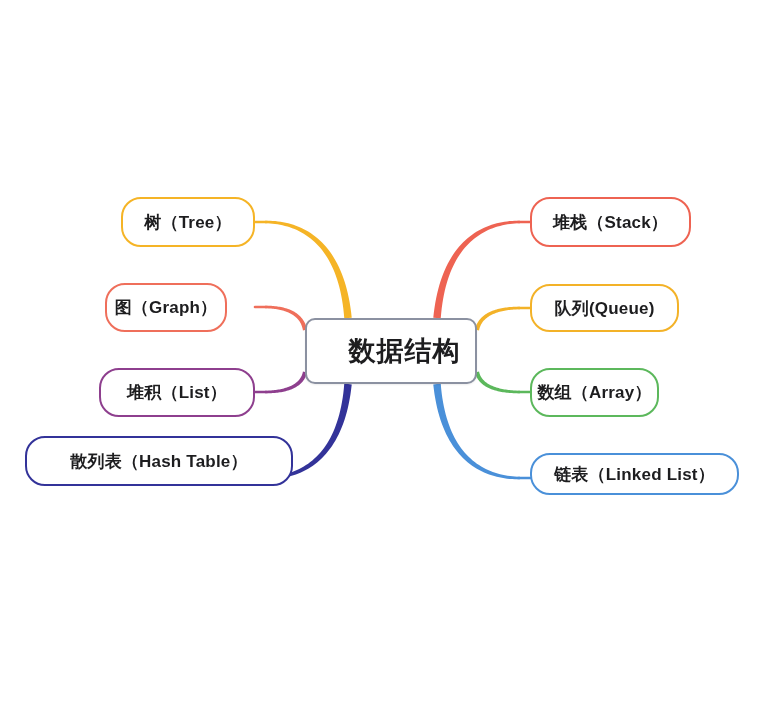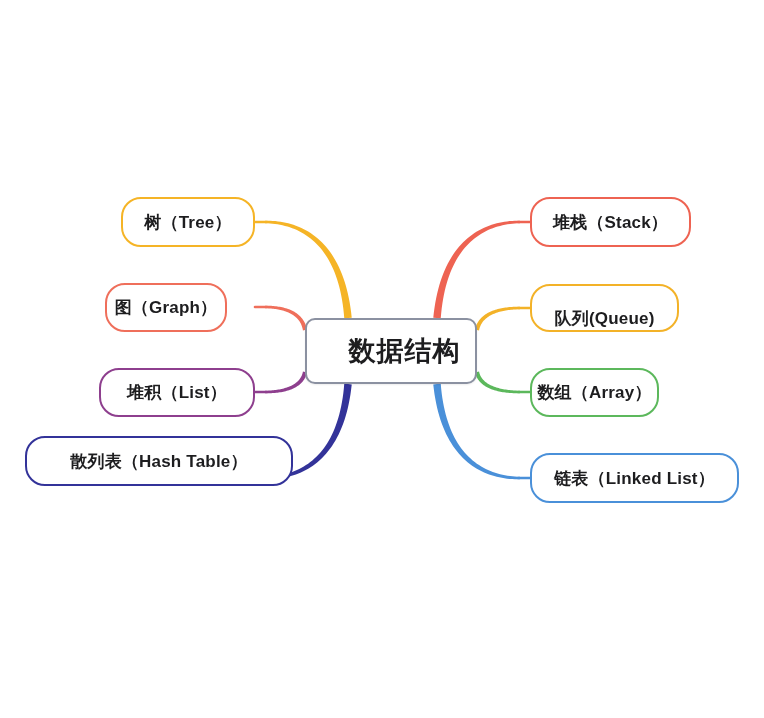--- a/index.html
+++ b/index.html
@@ -93,25 +93,25 @@
     </div>
     <div class="node leaf" style="left: 99px; top: 368px; width: 156px; height: 49px; border-color: rgb(142, 63, 142);">
       <span class="node-label">堆积（List）</span>
     </div>
     <div class="node leaf" style="left: 25px; top: 436px; width: 268px; height: 50px; border-color: rgb(51, 51, 153);">
       <span class="node-label">散列表（Hash Table）</span>
     </div>
     <div class="node leaf" style="left: 530px; top: 197px; width: 161px; height: 50px; border-color: rgb(238, 99, 82);">
       <span class="node-label">堆栈（Stack）</span>
     </div>
-    <div class="node leaf" style="left: 530px; top: 284px; width: 149px; height: 48px; border-color: rgb(243, 178, 40); align-items: flex-end;">
+    <div class="node leaf" style="left: 530px; top: 284px; width: 149px; height: 48px; border-color: rgb(243, 178, 40);">
       <span class="node-label">队列(Queue)</span>
     </div>
     <div class="node leaf" style="left: 530px; top: 368px; width: 129px; height: 49px; border-color: rgb(92, 184, 92);">
       <span class="node-label">数组（Array）</span>
     </div>
-    <div class="node leaf" style="left: 530px; top: 453px; width: 209px; height: 50px; border-color: rgb(74, 144, 217);">
+    <div class="node leaf" style="left: 530px; top: 453px; width: 209px; height: 42px; border-color: rgb(74, 144, 217);">
       <span class="node-label">链表（Linked List）</span>
     </div>
     <div class="node root" style="left: 305px; top: 318px; width: 172px; height: 66px; border-color: rgb(139, 145, 161); background: rgb(255, 255, 255);">
       <span class="node-label">数据结构</span>
     </div>
   </div>
 
 </body></html>

